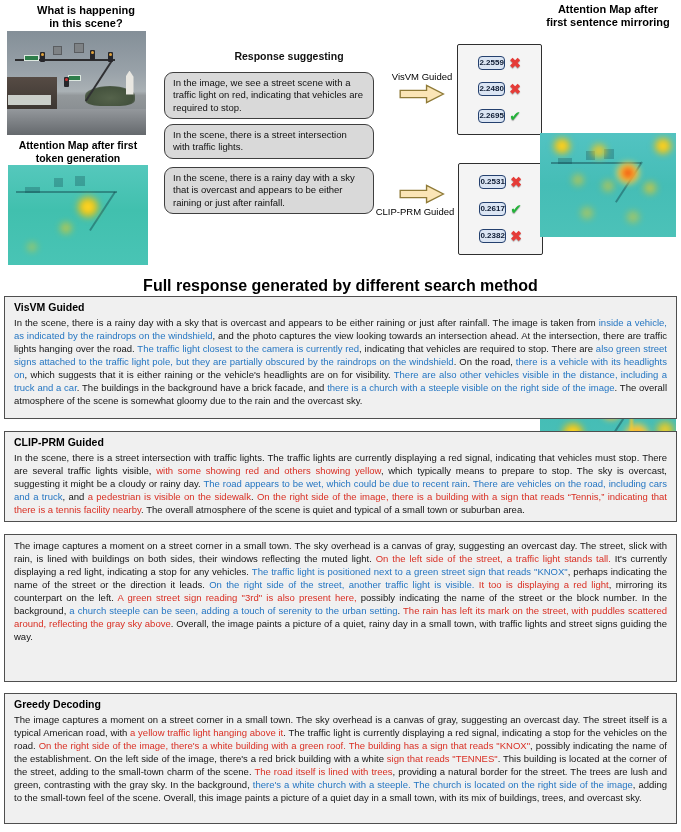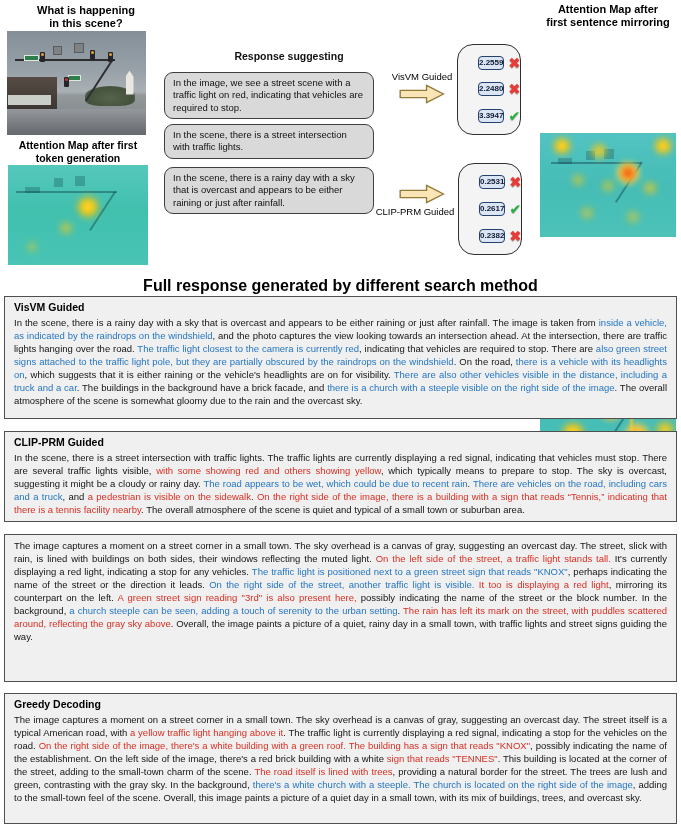--- a/index.html
+++ b/index.html
@@ -40,21 +40,21 @@
   .gline { position:absolute; background:rgba(10,50,60,.4); }
 
   
   .rc-title { font-size:10.5px; font-weight:bold; }
   .bubble { position:absolute; left:164px; width:210px; background:#d9d9d9; border:1.3px solid #3f3f3f; border-radius:9px; padding:4px 8px; font-size:9.5px; line-height:12.4px; color:#111; }
 
   
   .flow-label { font-size:9.5px; color:#000; }
 
   
-  .score-panel { position:absolute; width:64px; background:#f4f4f4; border:1.5px solid #2f2f2f; border-radius:16px; display:flex; flex-direction:column; justify-content:space-around; padding:5px 20px; }
+  .score-panel { position:absolute; width:85px; background:#f4f4f4; border:1.5px solid #2f2f2f; border-radius:2px; display:flex; flex-direction:column; justify-content:space-around; padding:5px 20px; }
   .score-row { display:flex; align-items:center; gap:4px; }
   .chip { display:inline-block; width:39px; height:14px; line-height:12px; text-align:center; background:#dbe5f3; border:1.3px solid #24406e; border-radius:4px; font-size:8px; font-weight:bold; color:#0d1b33; }
   .verdict { font-size:14px; line-height:14px; }
   .v-accept { color:#23b339; text-shadow:0 1px 1px rgba(0,0,0,.35); }
   .v-reject { color:#e53c38; font-weight:bold; text-shadow:0 1px 1px rgba(0,0,0,.3); }
 
   
   .section-title { font-size:16px; font-weight:bold; color:#000; }
   .method-box { position:absolute; left:4px; right:4px; background:#f0f0f0; border:1.6px solid #4f4f4f; padding:4px 9px 3px 9px; }
   .method-box h3 { font-size:10.5px; font-weight:bold; color:#000; margin-bottom:3px; }
@@ -134,21 +134,21 @@
   <div class="score-panel" style="left:457px; top:44px; height:91px;">
     <div class="score-row">
       <span class="chip">2.2559</span>
       <span class="verdict v-reject">✖</span>
     </div>
     <div class="score-row">
       <span class="chip">2.2480</span>
       <span class="verdict v-reject">✖</span>
     </div>
     <div class="score-row">
-      <span class="chip">3.3947</span>
+      <span class="chip">2.2695</span>
       <span class="verdict v-accept">✔</span>
     </div>
   </div>
 
   <div class="score-panel" style="left:458px; top:163px; height:92px;">
     <div class="score-row">
       <span class="chip">0.2531</span>
       <span class="verdict v-reject">✖</span>
     </div>
     <div class="score-row">

